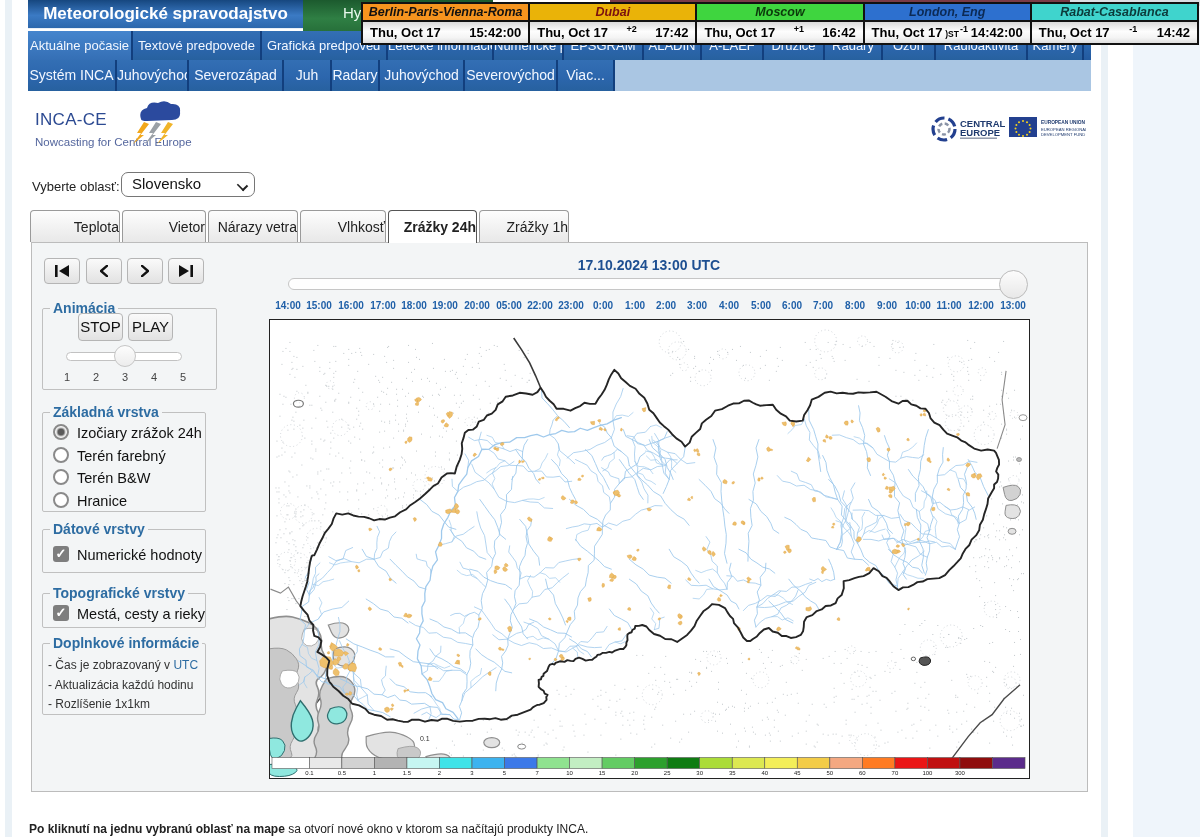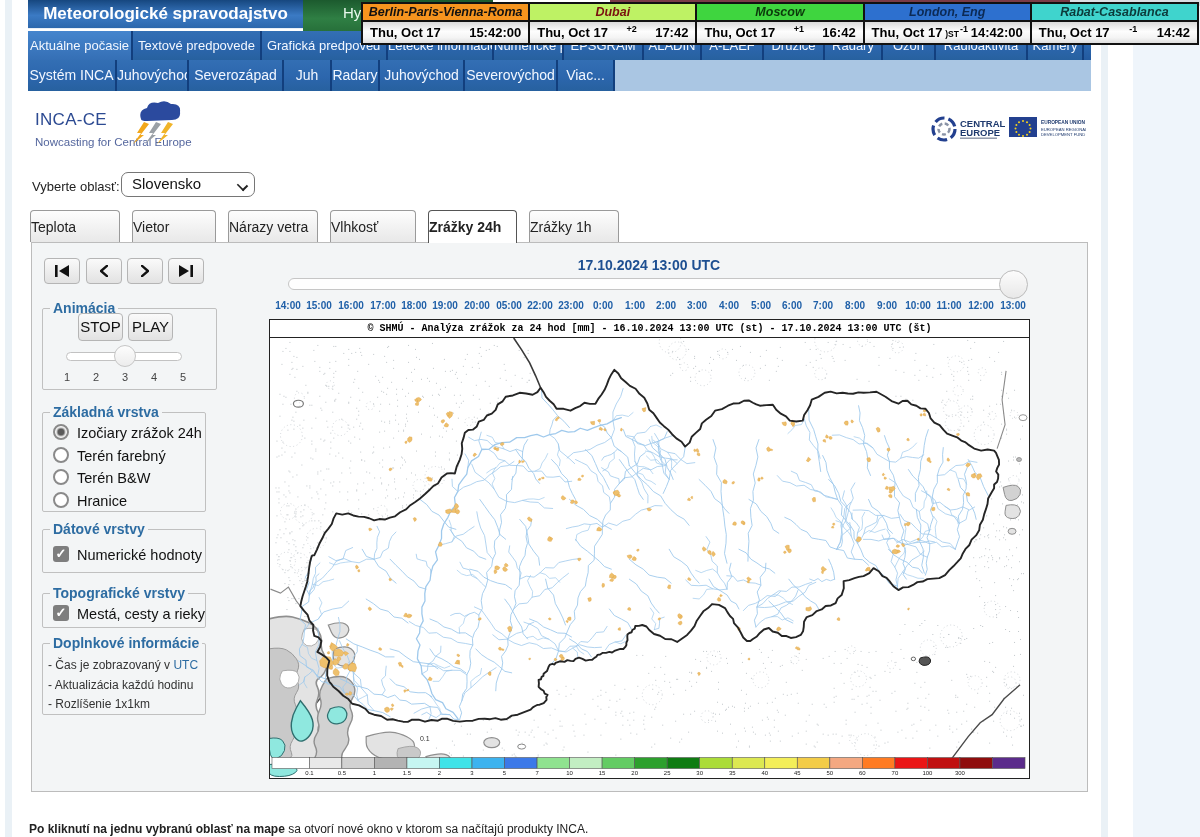--- a/index.html
+++ b/index.html
@@ -37,22 +37,22 @@
 #logo { position:absolute; left:35px; top:108px; }
 #logoname { font-size:17px; color:#2c4a92; line-height:24px; letter-spacing:0.3px; }
 #logosub { font-size:11.5px; color:#55679e; margin-top:4px; }
 #selrow { position:absolute; left:32px; top:179px; font-size:13px; color:#222; }
 #selbox { position:absolute; left:121px; top:172px; width:134px; height:25px; border:1.5px solid #767676;
   border-radius:7px; background:#fff; font-size:15px; padding-left:10px; line-height:22px; color:#111; }
 #selbox .chev { position:absolute; right:7px; top:8px; width:9px; height:9px; }
 #selbox .chev::before { content:""; position:absolute; left:0; top:0; width:7px; height:7px;
   border-right:2px solid #222; border-bottom:2px solid #222; transform:rotate(45deg) scale(1,0.8); }
 #tabs { position:absolute; left:30px; top:210px; height:33px; display:flex; z-index:3; }
-.tab { border:1px solid #9a9a9a; border-bottom:none; border-radius:4px 4px 0 0; margin-right:12px;
-  background:linear-gradient(180deg,#fdfdfd,#e8e8e8); color:#222; font-size:14px; text-align:left;
+.tab { border:1px solid #9a9a9a; border-bottom:none; border-radius:4px 4px 0 0; margin-right:2px;
+  background:linear-gradient(180deg,#fdfdfd,#e8e8e8); color:#222; font-size:14px; text-align:right;
   padding-top:8px; height:32px; }
 .tab.active { background:#fff; font-weight:bold; border-color:#555; height:33px; z-index:5; }
 #panel { position:absolute; left:31px; top:242px; width:1057px; height:550px; background:#f3f5f6;
   border:1px solid #bcbcbc; }
 .btn { position:absolute; background:linear-gradient(180deg,#fafafa,#e2e2e2); border:1px solid #b5b5b5;
   border-radius:4px; color:#111; text-align:center; }
 fieldset { position:absolute; border:1px solid #c0c0c0; border-radius:2px; }
 legend { color:#2d6ca2; font-weight:bold; font-size:14px; margin-left:7px; padding:0 3px; }
 .opt { position:absolute; font-size:14.5px; color:#111; white-space:nowrap; }
 .radio { position:absolute; width:16px; height:16px; border:2px solid #8a8a8a; border-radius:50%; background:#fff; }
@@ -110,21 +110,21 @@
 <div id="clocks">
     <div class="clock">
   <div class="chead" style="background:#f6941e;color:#111">Berlin-Paris-Vienna-Roma</div>
   <div class="cbody">
         <span class="cdate">Thu, Oct 17</span>
         <span class="cmid"></span>
         <span class="ctime">15:42:00</span>
       </div>
 </div>
     <div class="clock">
-  <div class="chead" style="background:#bef264;color:#7a1010">Dubai</div>
+  <div class="chead" style="background:#eab308;color:#7a1010">Dubai</div>
   <div class="cbody">
         <span class="cdate">Thu, Oct 17</span>
         <span class="cmid"><span class="off">+2</span></span>
         <span class="ctime">17:42</span>
       </div>
 </div>
     <div class="clock">
   <div class="chead" style="background:#3fd53f;color:#0c3a0c">Moscow</div>
   <div class="cbody">
         <span class="cdate">Thu, Oct 17</span>
@@ -2030,15 +2030,14 @@
       <rect x="593.8" y="439.0" width="32.6" height="11.0" fill="#ff7b22" stroke="#555" stroke-width="0.6"></rect>
       <text x="593.8" y="456.5" font-size="6" fill="#222" text-anchor="middle" font-family="Liberation Sans, sans-serif">60</text>
       <rect x="626.5" y="439.0" width="32.6" height="11.0" fill="#ea1515" stroke="#555" stroke-width="0.6"></rect>
       <text x="626.5" y="456.5" font-size="6" fill="#222" text-anchor="middle" font-family="Liberation Sans, sans-serif">70</text>
       <rect x="659.1" y="439.0" width="32.6" height="11.0" fill="#c01010" stroke="#555" stroke-width="0.6"></rect>
       <text x="659.1" y="456.5" font-size="6" fill="#222" text-anchor="middle" font-family="Liberation Sans, sans-serif">100</text>
       <rect x="691.7" y="439.0" width="32.6" height="11.0" fill="#8f0d0d" stroke="#555" stroke-width="0.6"></rect>
       <text x="691.7" y="456.5" font-size="6" fill="#222" text-anchor="middle" font-family="Liberation Sans, sans-serif">300</text>
       <rect x="724.4" y="439.0" width="32.6" height="11.0" fill="#5b2b8b" stroke="#555" stroke-width="0.6"></rect>
 </svg>
-<div id="mapheader">© SHMÚ - Analýza zrážok za 24 hod [mm] - 16.10.2024 13:00 UTC (st) - 17.10.2024 13:00 UTC (št)</div>
 </div>
 
 <div id="bottomtext"><b>Po kliknutí na jednu vybranú oblasť na mape</b> sa otvorí nové okno v ktorom sa načítajú produkty INCA.</div>
 </body></html>

